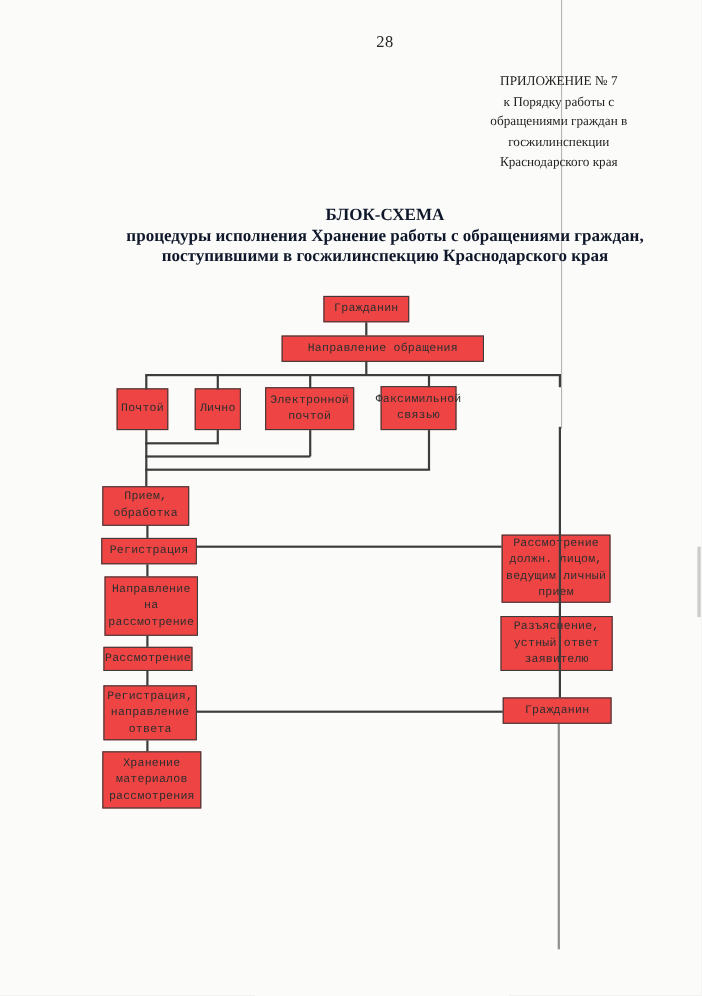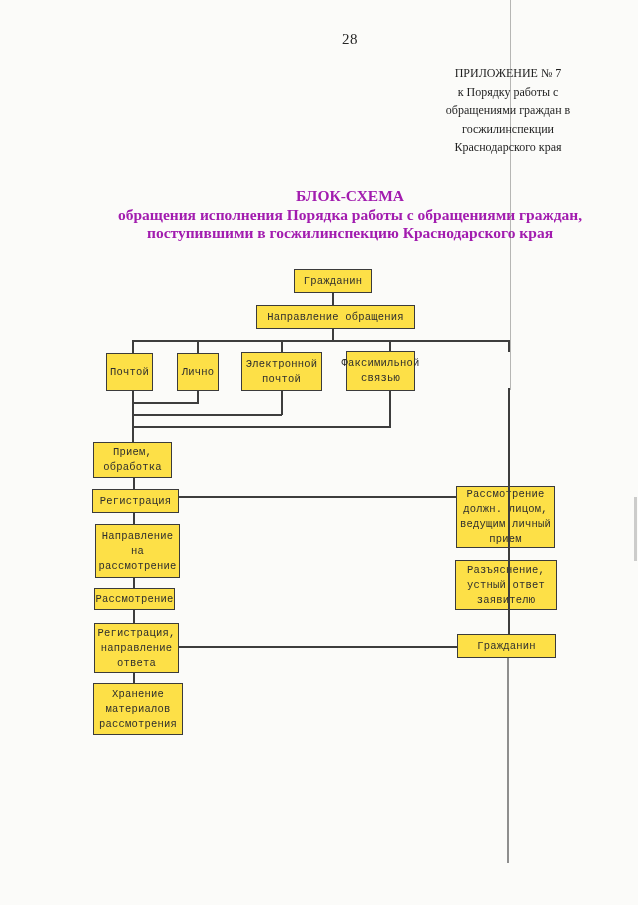--- a/index.html
+++ b/index.html
@@ -14,26 +14,26 @@
     text-align:center;font-size:15px;letter-spacing:.5px;
   }
   .appendix{
     position:absolute;left:408px;top:64px;width:200px;
     text-align:center;font-size:12px;line-height:18.6px;
     color:#1f1f1f;
   }
   .doc-title{
     position:absolute;left:78px;top:187px;width:544px;
     text-align:center;font-size:15.5px;line-height:18.6px;
-    font-weight:600;color:#a21caf;
+    font-weight:600;color:#0f172a;
   }
   
   .node{
     position:absolute;box-sizing:border-box;z-index:2;
-    border:1.5px solid #3b3b3b;background:#fde047;
+    border:1.5px solid #3b3b3b;background:#ef4444;
     display:flex;align-items:center;justify-content:center;
     text-align:center;white-space:pre-line;
     font-family:"Liberation Mono","DejaVu Sans Mono",monospace;
     font-size:10.5px;line-height:15px;letter-spacing:.2px;color:#2e2e2e;
   }
   .fc-line{position:absolute;background:#3d3d3d;z-index:3;}
   
   .scan-fold{position:absolute;z-index:4;background:rgba(85,85,85,.42);}
   .scan-fold.dark{background:rgba(70,70,70,.6);}
   .edge-streak{position:absolute;z-index:4;background:rgba(130,130,130,.38);}
@@ -48,26 +48,26 @@
   <div class="appendix">
     <div>ПРИЛОЖЕНИЕ № 7</div>
     <div>к Порядку работы с</div>
     <div>обращениями граждан в</div>
     <div>госжилинспекции</div>
     <div>Краснодарского края</div>
   </div>
 
   <div class="doc-title">
     <div>БЛОК-СХЕМА</div>
-    <div>обращения исполнения Порядка работы с обращениями граждан,</div>
+    <div>процедуры исполнения Хранение работы с обращениями граждан,</div>
     <div>поступившими в госжилинспекцию Краснодарского края</div>
   </div>
 
   <div class="node" style="left:294px;top:269px;width:78px;height:24px">Гражданин</div>
-  <div class="node" style="left:256px;top:305px;width:159px;height:24px">Направление обращения</div>
+  <div class="node" style="left:256px;top:305px;width:184px;height:24px">Направление обращения</div>
 
   <div class="node" style="left:106px;top:353px;width:47px;height:38px">Почтой</div>
   <div class="node" style="left:177px;top:353px;width:42px;height:38px">Лично</div>
   <div class="node" style="left:241px;top:352px;width:81px;height:39px">Электронной
 почтой</div>
   <div class="node" style="left:346px;top:351px;width:69px;height:40px">Факсимильной
 связью</div>
 
   <div class="node" style="left:93px;top:442px;width:79px;height:36px">Прием,
 обработка</div>

